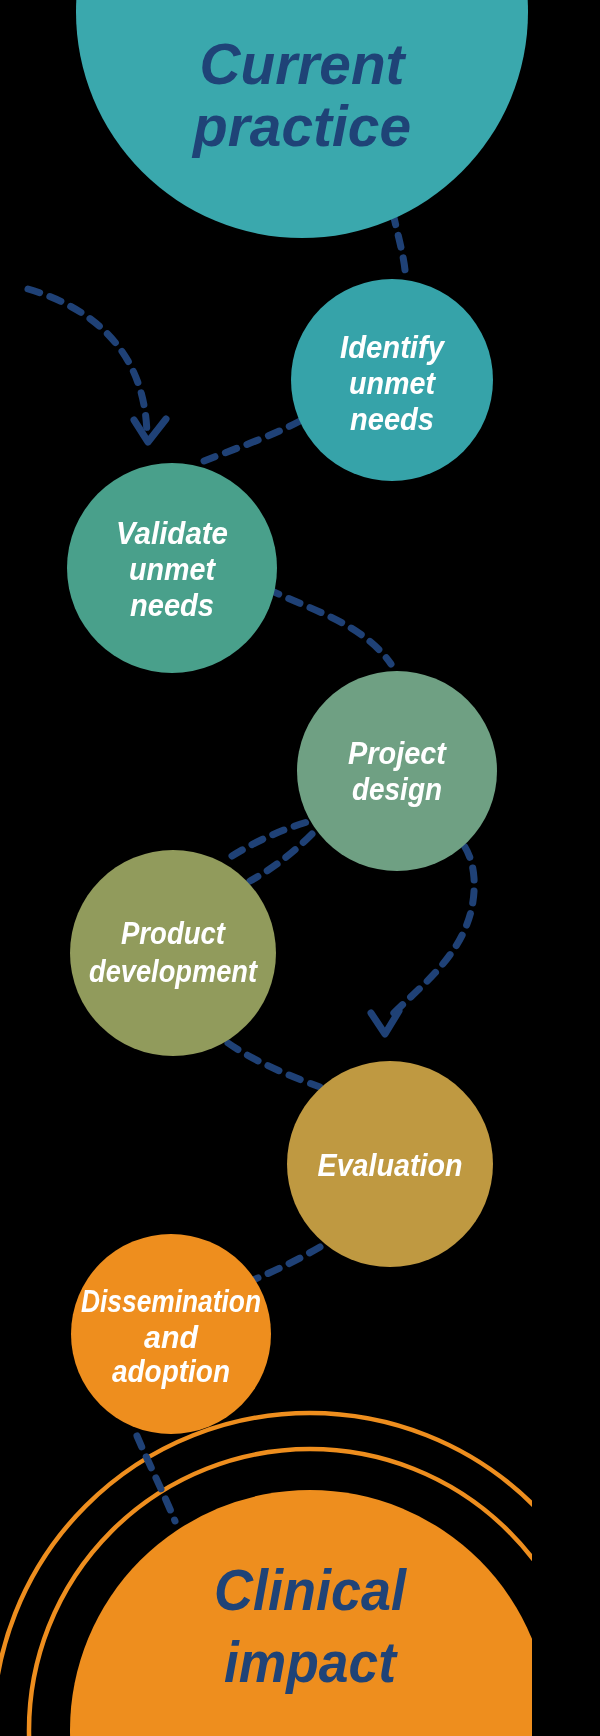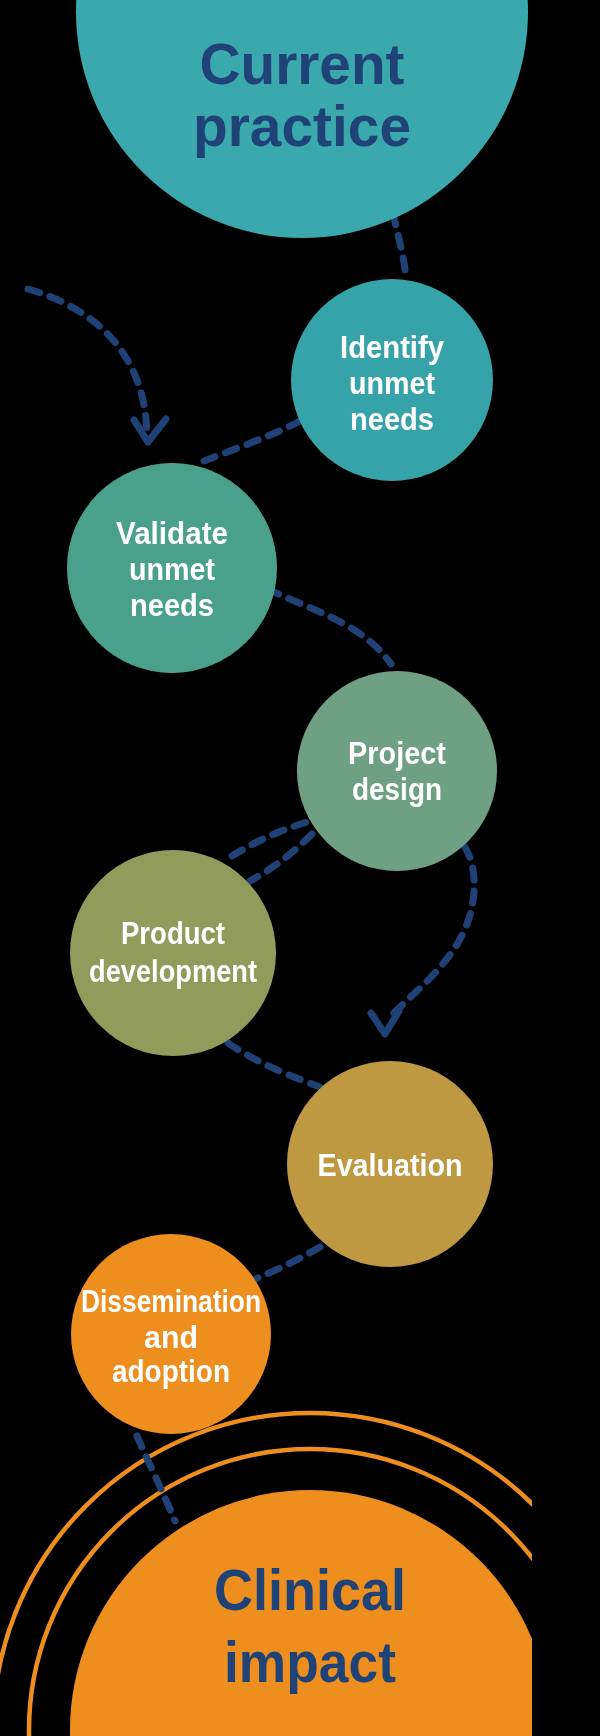--- a/index.html
+++ b/index.html
@@ -2,20 +2,21 @@
 <html><head>
 <meta charset="utf-8">
 <style>
   html, body { margin: 0; padding: 0; background: #000; }
   .canvas {
     position: relative;
     width: 532px;
     height: 1736px;
     overflow: hidden;
     font-family: "Liberation Sans", sans-serif;
+    font-style: italic;
   }
   svg { display: block; }
   .node-label {
     font-family: "Liberation Sans", sans-serif;
     font-weight: bold;
     font-size: 32px;
     text-anchor: middle;
   }
   .big-label {
     font-family: "Liberation Sans", sans-serif;

